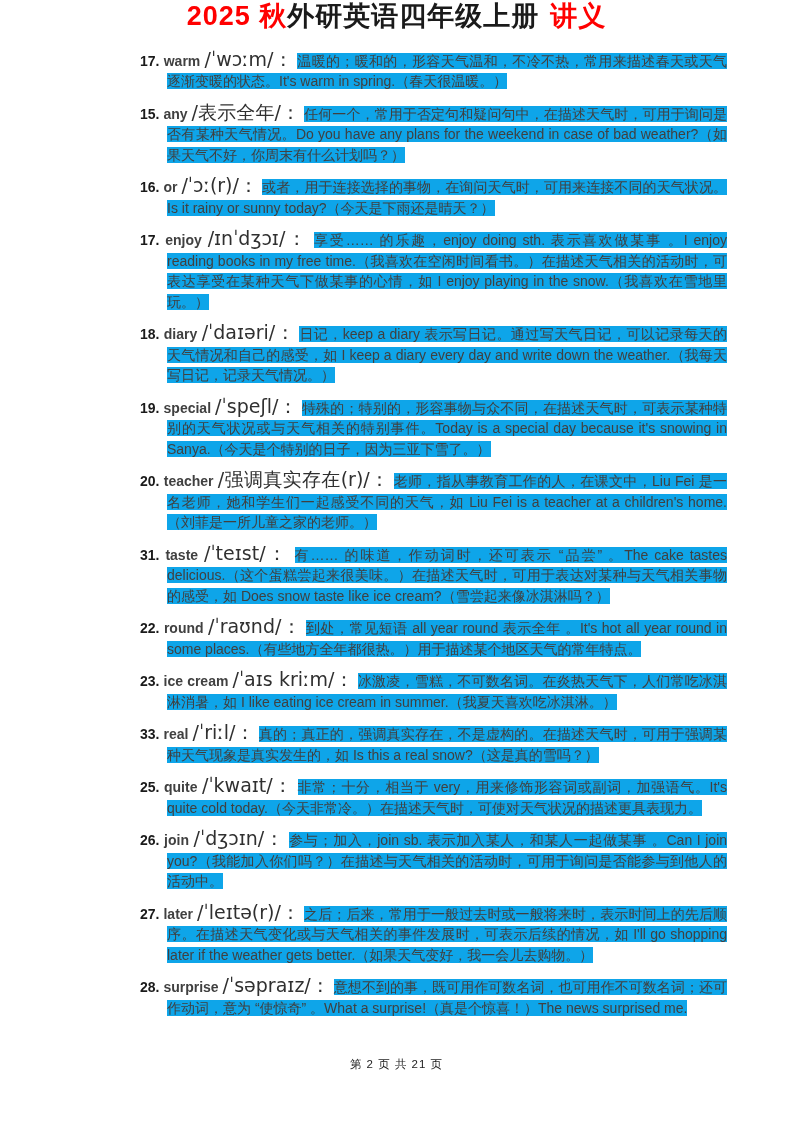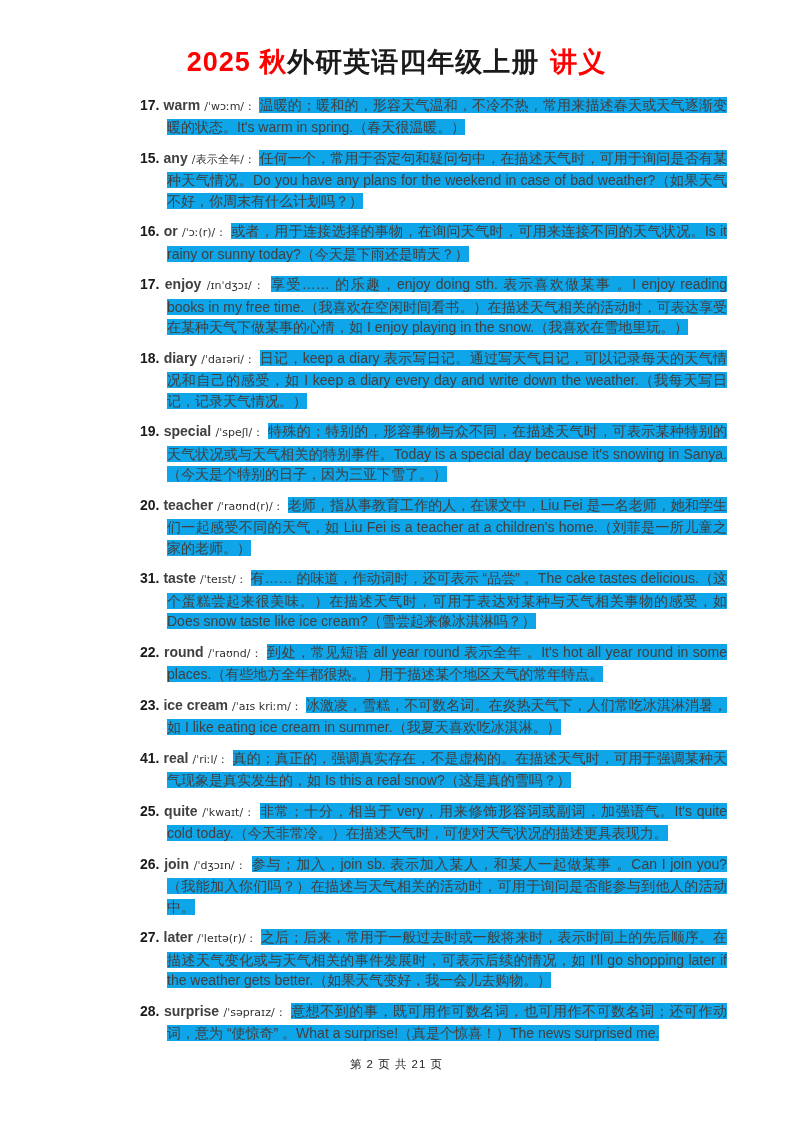--- a/index.html
+++ b/index.html
@@ -11,21 +11,20 @@
     position: relative;
     width: 793px;
     height: 1122px;
     margin: 0 auto;
     background: #ffffff;
     overflow: hidden;
     font-family: "Liberation Sans", sans-serif;
   }
   .title {
     margin: 0;
-    padding-top: 46px;
     text-align: center;
     font-size: 27px;
     font-weight: bold;
     letter-spacing: 1px;
     color: #1a1a1a;
     line-height: 1.25;
   }
   .title .red { color: #ff0000; }
   .title .title-suffix { margin-left: 11px; }
   .entries {
@@ -44,21 +43,21 @@
     font-weight: bold;
     color: #1a1a1a;
   }
   .entry .word {
     font-weight: bold;
     color: #404040;
   }
   .entry .phon {
     color: #303030;
     font-family: "DejaVu Sans", sans-serif;
-    font-size: 11px;
+    font-size: 19px;
   }
   .entry .body {
     background: #0ea5e9;
   }
   .footer {
     position: absolute;
     left: 0;
     right: 0;
     bottom: 50px;
     text-align: center;
@@ -113,21 +112,21 @@
   <div class="entry">
     <span class="num">19.</span>
     <span class="word">special</span>
     <span class="phon">/ˈspeʃl/：</span>
     <span class="body">特殊的；特别的，形容事物与众不同，在描述天气时，可表示某种特别的天气状况或与天气相关的特别事件。Today is a special day because it's snowing in Sanya.（今天是个特别的日子，因为三亚下雪了。）</span>
   </div>
 
   <div class="entry">
     <span class="num">20.</span>
     <span class="word">teacher</span>
-    <span class="phon">/ˈraʊnd(r)/：</span>
+    <span class="phon">/强调真实存在(r)/：</span>
     <span class="body">老师，指从事教育工作的人，在课文中，Liu Fei 是一名老师，她和学生们一起感受不同的天气，如 Liu Fei is a teacher at a children's home.（刘菲是一所儿童之家的老师。）</span>
   </div>
 
   <div class="entry">
     <span class="num">31.</span>
     <span class="word">taste</span>
     <span class="phon">/ˈteɪst/：</span>
     <span class="body">有…… 的味道，作动词时，还可表示 “品尝” 。The cake tastes delicious.（这个蛋糕尝起来很美味。）在描述天气时，可用于表达对某种与天气相关事物的感受，如 Does snow taste like ice cream?（雪尝起来像冰淇淋吗？）</span>
   </div>
 
@@ -139,21 +138,21 @@
   </div>
 
   <div class="entry">
     <span class="num">23.</span>
     <span class="word">ice cream</span>
     <span class="phon">/ˈaɪs kriːm/：</span>
     <span class="body">冰激凌，雪糕，不可数名词。在炎热天气下，人们常吃冰淇淋消暑，如 I like eating ice cream in summer.（我夏天喜欢吃冰淇淋。）</span>
   </div>
 
   <div class="entry">
-    <span class="num">41.</span>
+    <span class="num">33.</span>
     <span class="word">real</span>
     <span class="phon">/ˈriːl/：</span>
     <span class="body">真的；真正的，强调真实存在，不是虚构的。在描述天气时，可用于强调某种天气现象是真实发生的，如 Is this a real snow?（这是真的雪吗？）</span>
   </div>
 
   <div class="entry">
     <span class="num">25.</span>
     <span class="word">quite</span>
     <span class="phon">/ˈkwaɪt/：</span>
     <span class="body">非常；十分，相当于 very，用来修饰形容词或副词，加强语气。It's quite cold today.（今天非常冷。）在描述天气时，可使对天气状况的描述更具表现力。</span>

